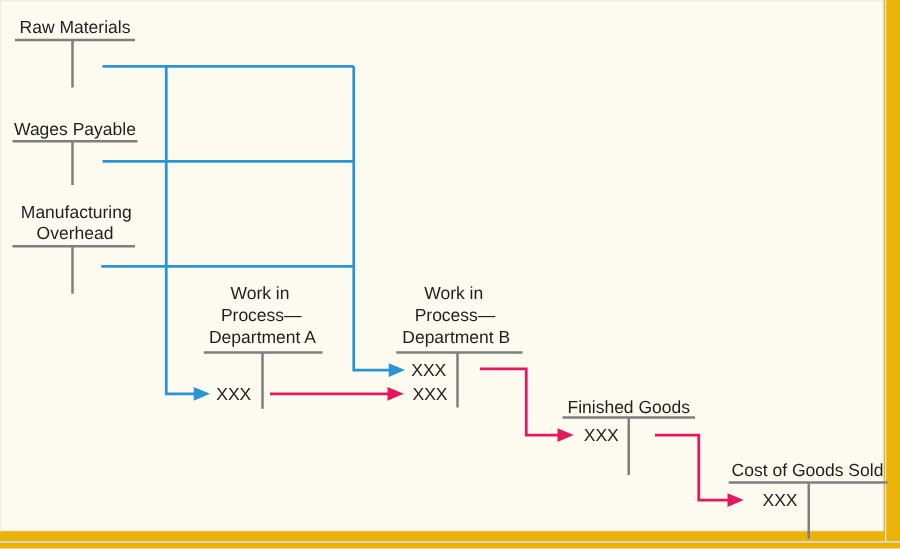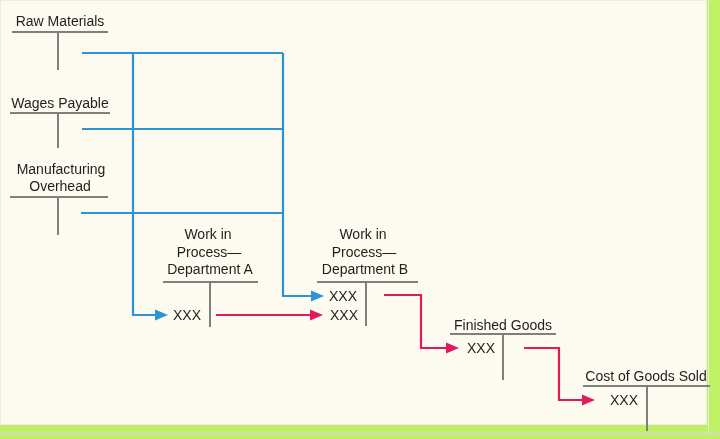--- a/index.html
+++ b/index.html
@@ -1,20 +1,20 @@
 <!DOCTYPE html>
 <html style="--flow_blue: #2a94d4; --flow_pink: #e11a5e; --line_gray: #7f7f7f; --text: #1f1f1f; --panel_bg: #fdfaf0; --frame: #d9d9d9;"><head>
 <meta charset="utf-8">
 <style>
   html, body { margin: 0; padding: 0; background: #ffffff; }
   #canvas {
     position: relative;
     width: 720px;
     height: 439px;
-    background: #bef264;
+    background: #eab308;
     font-family: "Liberation Sans", sans-serif;
     overflow: hidden;
   }
   svg { position: absolute; top: 0; left: 0; display: block; }
   .panel { fill: var(--panel_bg, #fdfaf0); stroke: #f0ece0; stroke-width: 1; }
   .frame { stroke: var(--frame, #d9d9d9); stroke-width: 1.5; fill: none; }
   .frame-soft { stroke: #eeeae0; stroke-width: 1; fill: none; }
   .gray { stroke: var(--line_gray, #7f7f7f); stroke-width: 2; fill: none; }
   .blue { stroke: var(--flow_blue, #2a94d4); stroke-width: 2.2; fill: none; }
   .pink { stroke: var(--flow_pink, #e11a5e); stroke-width: 2.2; fill: none; }

